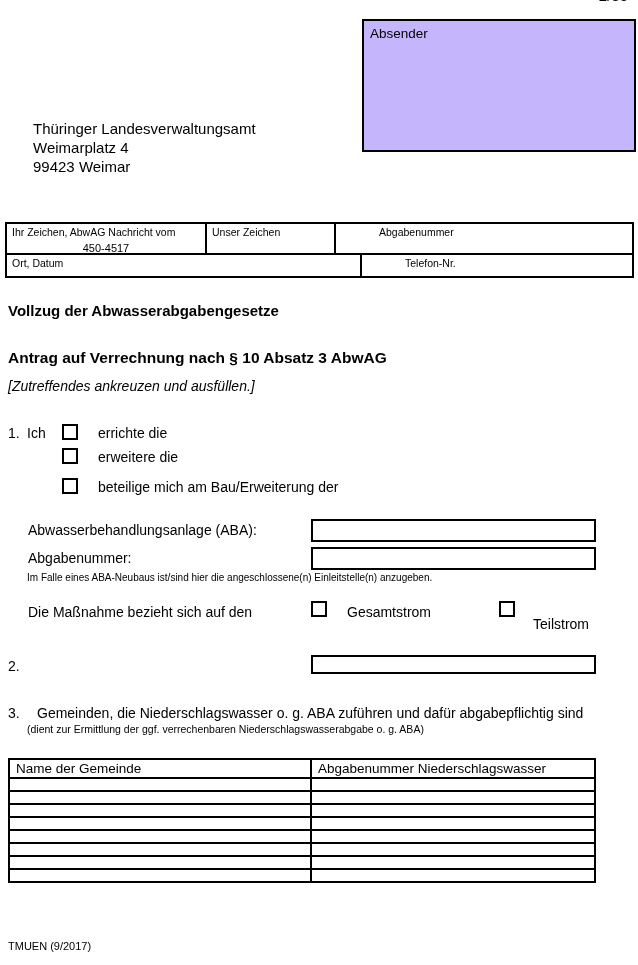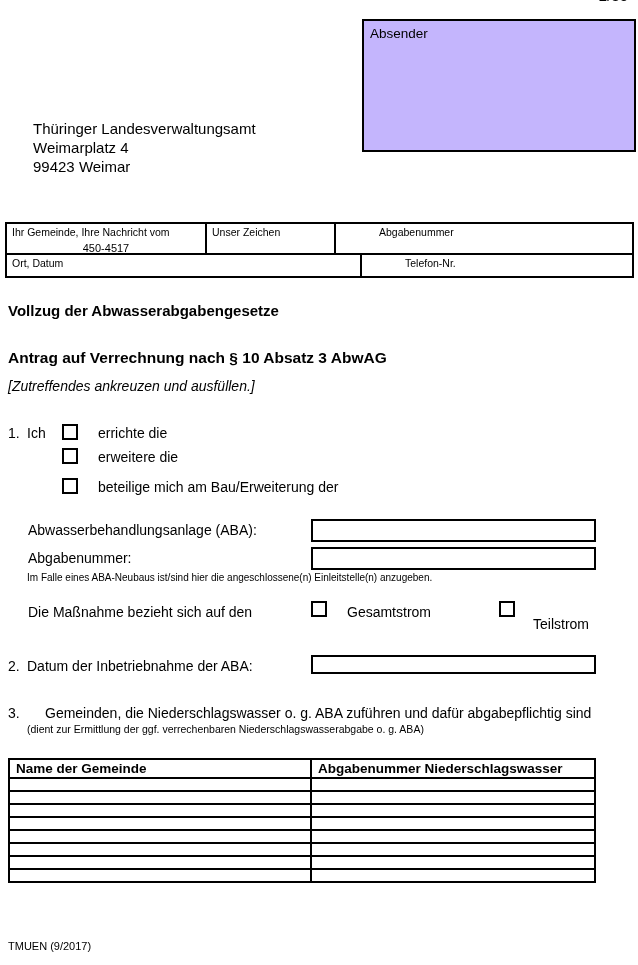--- a/index.html
+++ b/index.html
@@ -57,21 +57,21 @@
   .ib-tall { height:23px; }
   .ib-short { height:19px; }
 
   
   .gemeinde-table {
     position:absolute; left:8px; top:758px; width:588px;
     border-collapse:collapse; table-layout:fixed;
   }
   .gemeinde-table th, .gemeinde-table td {
     border:2px solid #000; height:13px; padding:1px 6px;
-    font-size:13.5px; font-weight:bold; text-align:left;
+    font-size:13.5px; font-weight:normal; text-align:left;
     overflow:hidden; white-space:nowrap;
   }
   .gemeinde-table .col1 { width:302px; }
 
   .footer { position:absolute; left:8px; top:940px; font-size:11px; }
 </style>
 </head>
 <body>
 
 <div class="page">
@@ -84,21 +84,21 @@
 
   <div class="recipient">
     <div>Thüringer Landesverwaltungsamt</div>
     <div>Weimarplatz 4</div>
     <div>99423 Weimar</div>
   </div>
 
   <div class="ref-table">
     <div class="ref-row r1">
       <div class="ref-cell w1">
-        <div class="ref-label">Ihr Gemeinde, Ihre Nachricht vom</div>
+        <div class="ref-label">Ihr Zeichen, AbwAG Nachricht vom</div>
         <div class="ref-value">450-4517</div>
       </div>
       <div class="ref-cell w2">
         <div class="ref-label">Unser Zeichen</div>
       </div>
       <div class="ref-cell w3">
         <div class="ref-label">Abgabenummer</div>
       </div>
     </div>
     <div class="ref-row r2">
@@ -135,25 +135,24 @@
 
   <span class="small" style="left:27px; top:572px;">Im Falle eines ABA-Neubaus ist/sind hier die angeschlossene(n) Einleitstelle(n) anzugeben.</span>
 
   <span class="txt" style="left:28px; top:604px;">Die Maßnahme bezieht sich auf den</span>
   <span class="checkbox" style="left:311px; top:601px;"></span>
   <span class="txt" style="left:347px; top:604px;">Gesamtstrom</span>
   <span class="checkbox" style="left:499px; top:601px;"></span>
   <span class="txt" style="left:533px; top:604px;margin-top:12px;">Teilstrom</span>
 
   <span class="txt" style="left:8px; top:658px;">2.</span>
-  <span class="txt" style="left:27px; top:658px;">Datum der Inbetriebnahme der ABA:</span>
   <span class="input-box ib-short" style="left:311px; top:655px;"></span>
 
   <span class="txt" style="left:8px; top:705px;">3.</span>
-  <span class="txt" style="left:45px; top:705px;">Gemeinden, die Niederschlagswasser o. g. ABA zuführen und dafür abgabepflichtig sind</span>
+  <span class="txt" style="left:37px; top:705px;">Gemeinden, die Niederschlagswasser o. g. ABA zuführen und dafür abgabepflichtig sind</span>
   <span class="small" style="left:27px; top:723px; font-size:10.5px;">(dient zur Ermittlung der ggf. verrechenbaren Niederschlagswasserabgabe o. g. ABA)</span>
 
   <table class="gemeinde-table">
     <thead>
       <tr>
         <th class="col1">Name der Gemeinde</th>
         <th>Abgabenummer Niederschlagswasser</th>
       </tr>
     </thead>
     <tbody>

